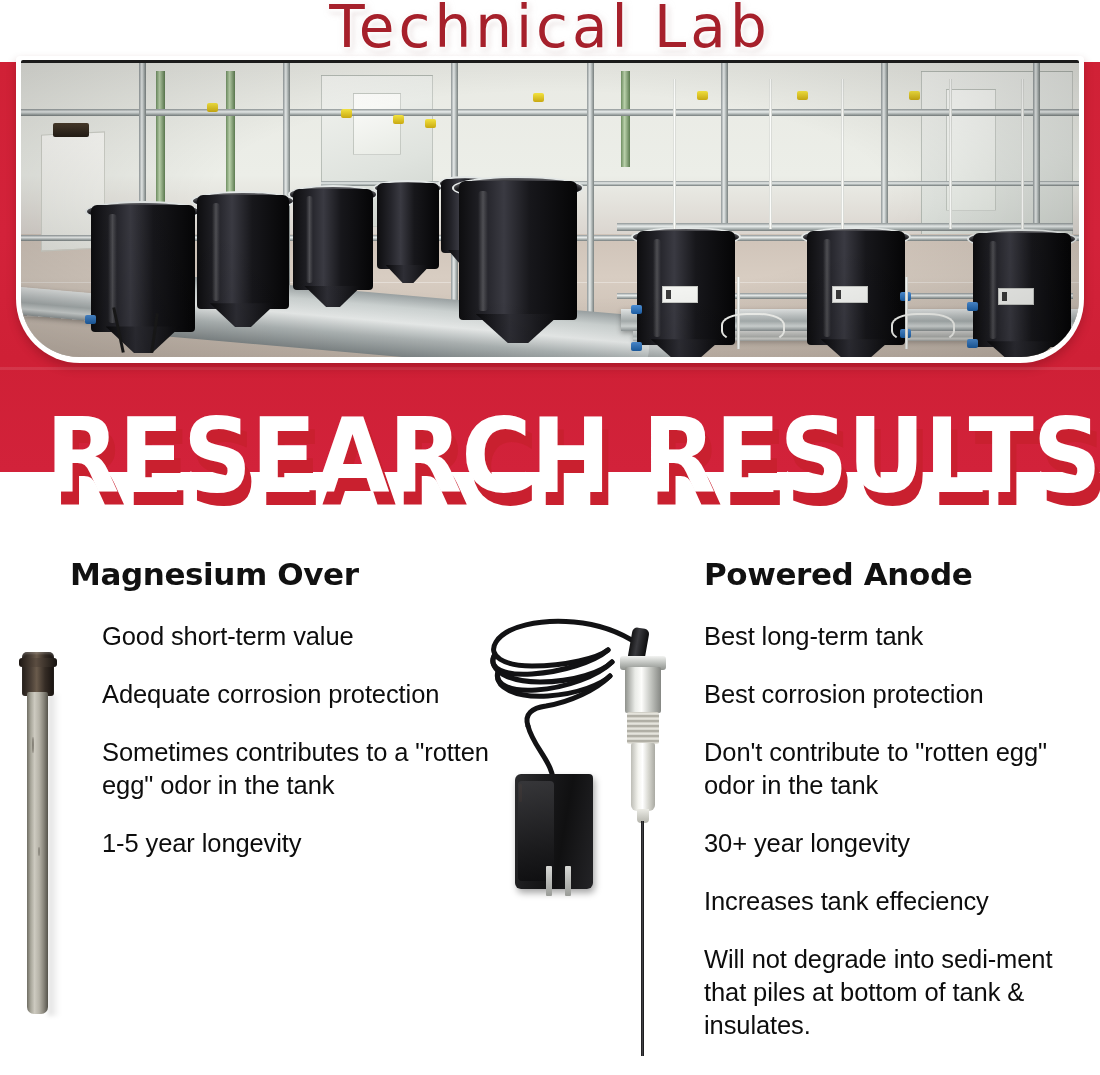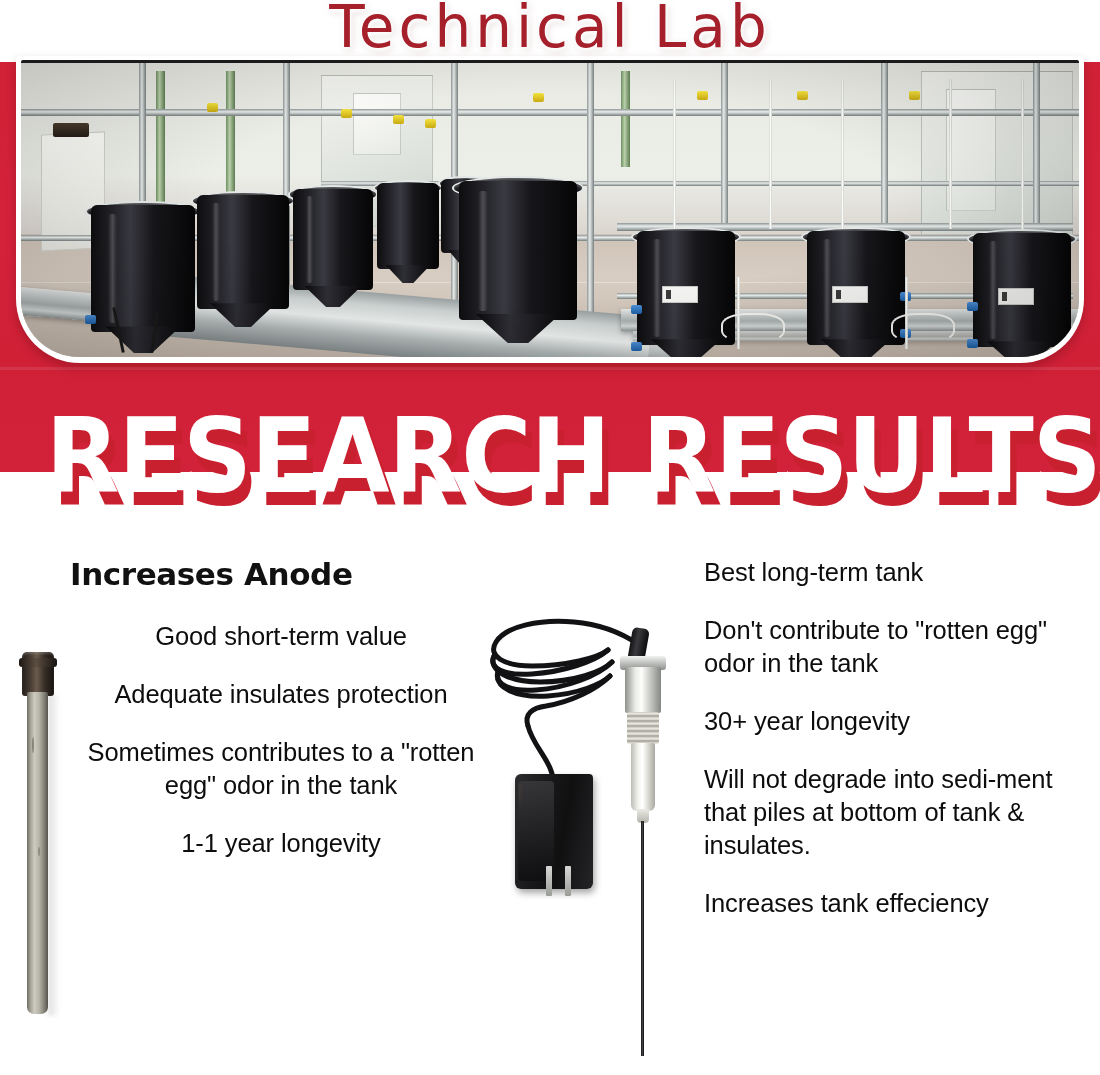--- a/index.html
+++ b/index.html
@@ -253,21 +253,21 @@
 
   .bullets {
     list-style: none;
     margin: 0;
     padding: 0;
     font-size: 25.5px;
     line-height: 33px;
     color: #0d0d0d;
     letter-spacing: -0.1px;
   }
-  .col-left .bullets  { padding-left: 66px; width: 430px; text-align: center; }
+  .col-left .bullets  { padding-left: 102px; width: 430px; }
   .col-right .bullets { padding-left: 64px; width: 396px; }
   .bullets li { margin: 0 0 25px 0; }
   .bullets li:last-child { margin-bottom: 0; }
 
   
   .mag-anode {
     position: absolute;
     left: 18px;
     top: 96px;
     width: 40px;
@@ -537,27 +537,27 @@
 <div class="compare">
 
   <div class="col col-left">
 
     <div class="mag-anode">
       <div class="mag-shadow"></div>
       <div class="mag-head"></div>
       <div class="mag-rod"></div>
     </div>
 
-    <h2 class="col-heading">Increases Anode</h2>
+    <h2 class="col-heading">Magnesium Over</h2>
 
     <ul class="bullets">
       <li>Good short-term value</li>
-      <li>Adequate insulates protection</li>
+      <li>Adequate corrosion protection</li>
       <li>Sometimes contributes to a "rotten egg" odor in the tank</li>
-      <li>1-1 year longevity</li>
+      <li>1-5 year longevity</li>
     </ul>
   </div>
 
   <div class="pow-anode">
     <svg class="pa-svg" width="230" height="500" viewBox="0 0 230 500">
       <g fill="none" stroke="#121214" stroke-width="5" stroke-linecap="round">
         <path d="M168 78 C150 66, 128 58, 104 56 C70 53, 36 60, 26 76 C17 90, 34 100, 62 100 C96 100, 128 92, 138 84"></path>
         <path d="M138 84 C124 96, 92 106, 62 108 C34 110, 18 102, 24 90"></path>
         <path d="M24 90 C18 104, 38 116, 70 116 C104 116, 132 106, 142 96"></path>
         <path d="M142 96 C128 110, 96 122, 66 124 C40 126, 24 118, 28 106"></path>
@@ -575,23 +575,25 @@
     <div class="pa-tip"></div>
     <div class="pa-titanium"></div>
 
     <div class="pa-adapter"></div>
     <div class="pa-adapter-face"></div>
     <div class="pa-prong" style="left:76px; top:300px;"></div>
     <div class="pa-prong" style="left:95px; top:300px;"></div>
   </div>
 
   <div class="col col-right">
+    <h2 class="col-heading">Powered Anode</h2>
 
     <ul class="bullets">
       <li>Best long-term tank</li>
+      <li>Best corrosion protection</li>
       <li>Don't contribute to "rotten egg" odor in the tank</li>
       <li>30+ year longevity</li>
+      <li>Increases tank effeciency</li>
       <li>Will not degrade into sedi-ment that piles at bottom of tank &amp; insulates.</li>
-      <li>Increases tank effeciency</li>
     </ul>
   </div>
 
 </div>
 
 </body></html>

